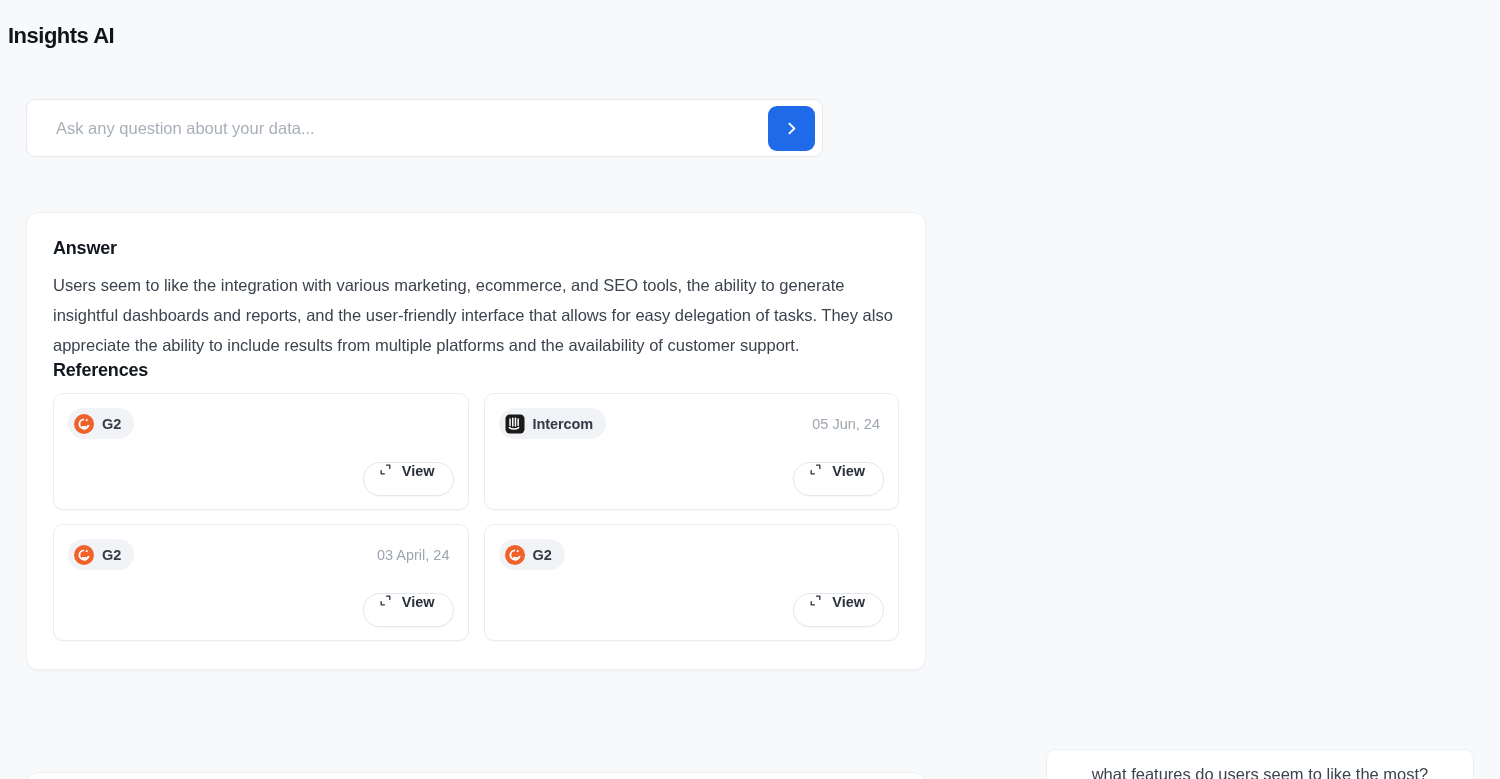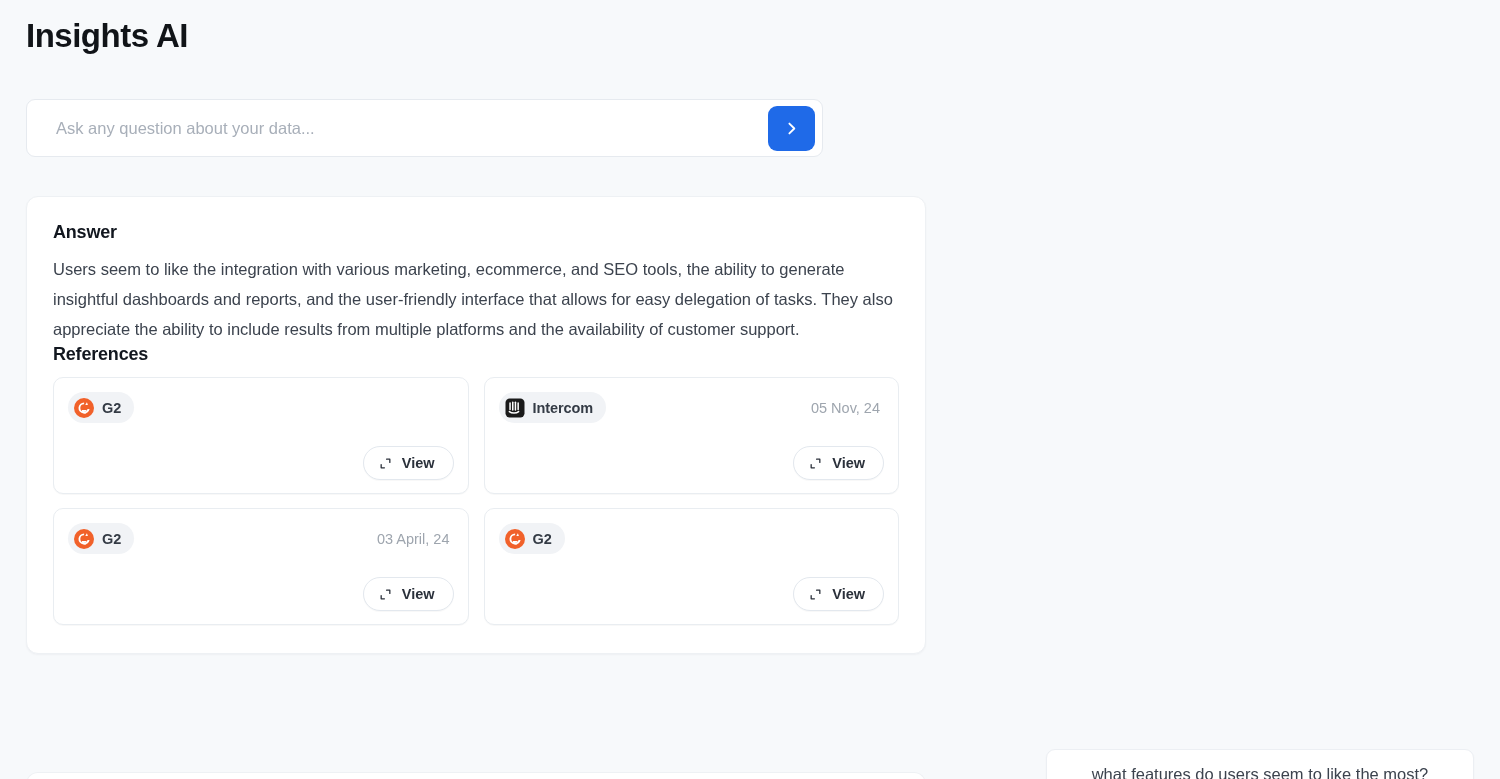--- a/index.html
+++ b/index.html
@@ -14,23 +14,23 @@
   body {
     background: #f7f9fb;
     font-family: "Liberation Sans", sans-serif;
     color: #1f2430;
     position: relative;
   }
 
   
   .page-title {
     position: absolute;
-    left: 26px;
+    left: 8px;
     top: 14px;
-    font-size: 33px;
+    font-size: 22px;
     font-weight: 700;
     letter-spacing: -0.5px;
     color: #111418;
     line-height: 44px;
   }
 
   
   .search-wrap {
     position: absolute;
     left: 26px;
@@ -68,21 +68,21 @@
     justify-content: center;
     cursor: pointer;
     flex: 0 0 auto;
   }
   .send-button svg { display: block; }
 
   
   .answer-card {
     position: absolute;
     left: 26px;
-    top: 196px;
+    top: 212px;
     width: 900px;
     background: #ffffff;
     border: 1px solid #eef1f4;
     border-radius: 12px;
     padding: 25px 26px 28px 26px;
     box-shadow: 0 1px 2px rgba(16,24,40,0.04);
   }
 
   .section-heading {
     font-size: 18px;
@@ -162,21 +162,21 @@
     padding-right: 4px;
   }
 
   .ref-bottom {
     display: flex;
     justify-content: flex-end;
   }
 
   .view-button {
     display: inline-flex;
-    align-items: center;
+    align-items: flex-start;
     gap: 10px;
     background: #ffffff;
     border: 1px solid #e3e8ee;
     border-radius: 20px;
     padding: 0 18px 0 15px;
     height: 34px;
     cursor: pointer;
     font-family: "Liberation Sans", sans-serif;
     font-size: 14.5px;
     font-weight: 700;
@@ -278,21 +278,21 @@
               <rect x="0.5" y="0.5" width="19" height="19" rx="4.2" fill="#1a1a1a"></rect>
               <rect x="4.3" y="4.2" width="1.5" height="8.0" rx="0.7" fill="#ffffff"></rect>
               <rect x="7.0" y="3.6" width="1.5" height="9.2" rx="0.7" fill="#ffffff"></rect>
               <rect x="9.7" y="3.6" width="1.5" height="9.2" rx="0.7" fill="#ffffff"></rect>
               <rect x="12.4" y="4.2" width="1.5" height="8.0" rx="0.7" fill="#ffffff"></rect>
               <path d="M4.4 13.6 c2.2 1.9 7.0 1.9 9.2 0" stroke="#ffffff" stroke-width="1.5" fill="none" stroke-linecap="round"></path>
             </svg>
           </span>
           <span class="label">Intercom</span>
         </span>
-        <span class="ref-date">05 Nov, 24</span>
+        <span class="ref-date">05 Jun, 24</span>
       </div>
       <div class="ref-bottom">
         <button class="view-button">
           <span>
             <svg width="13" height="13" viewBox="0 0 24 24" fill="none" stroke="#2b313b" stroke-width="2.4" stroke-linecap="round" stroke-linejoin="round">
               <polyline points="14 4 20 4 20 10"></polyline>
               <polyline points="10 20 4 20 4 14"></polyline>
             </svg>
           </span>
           <span>View</span>

